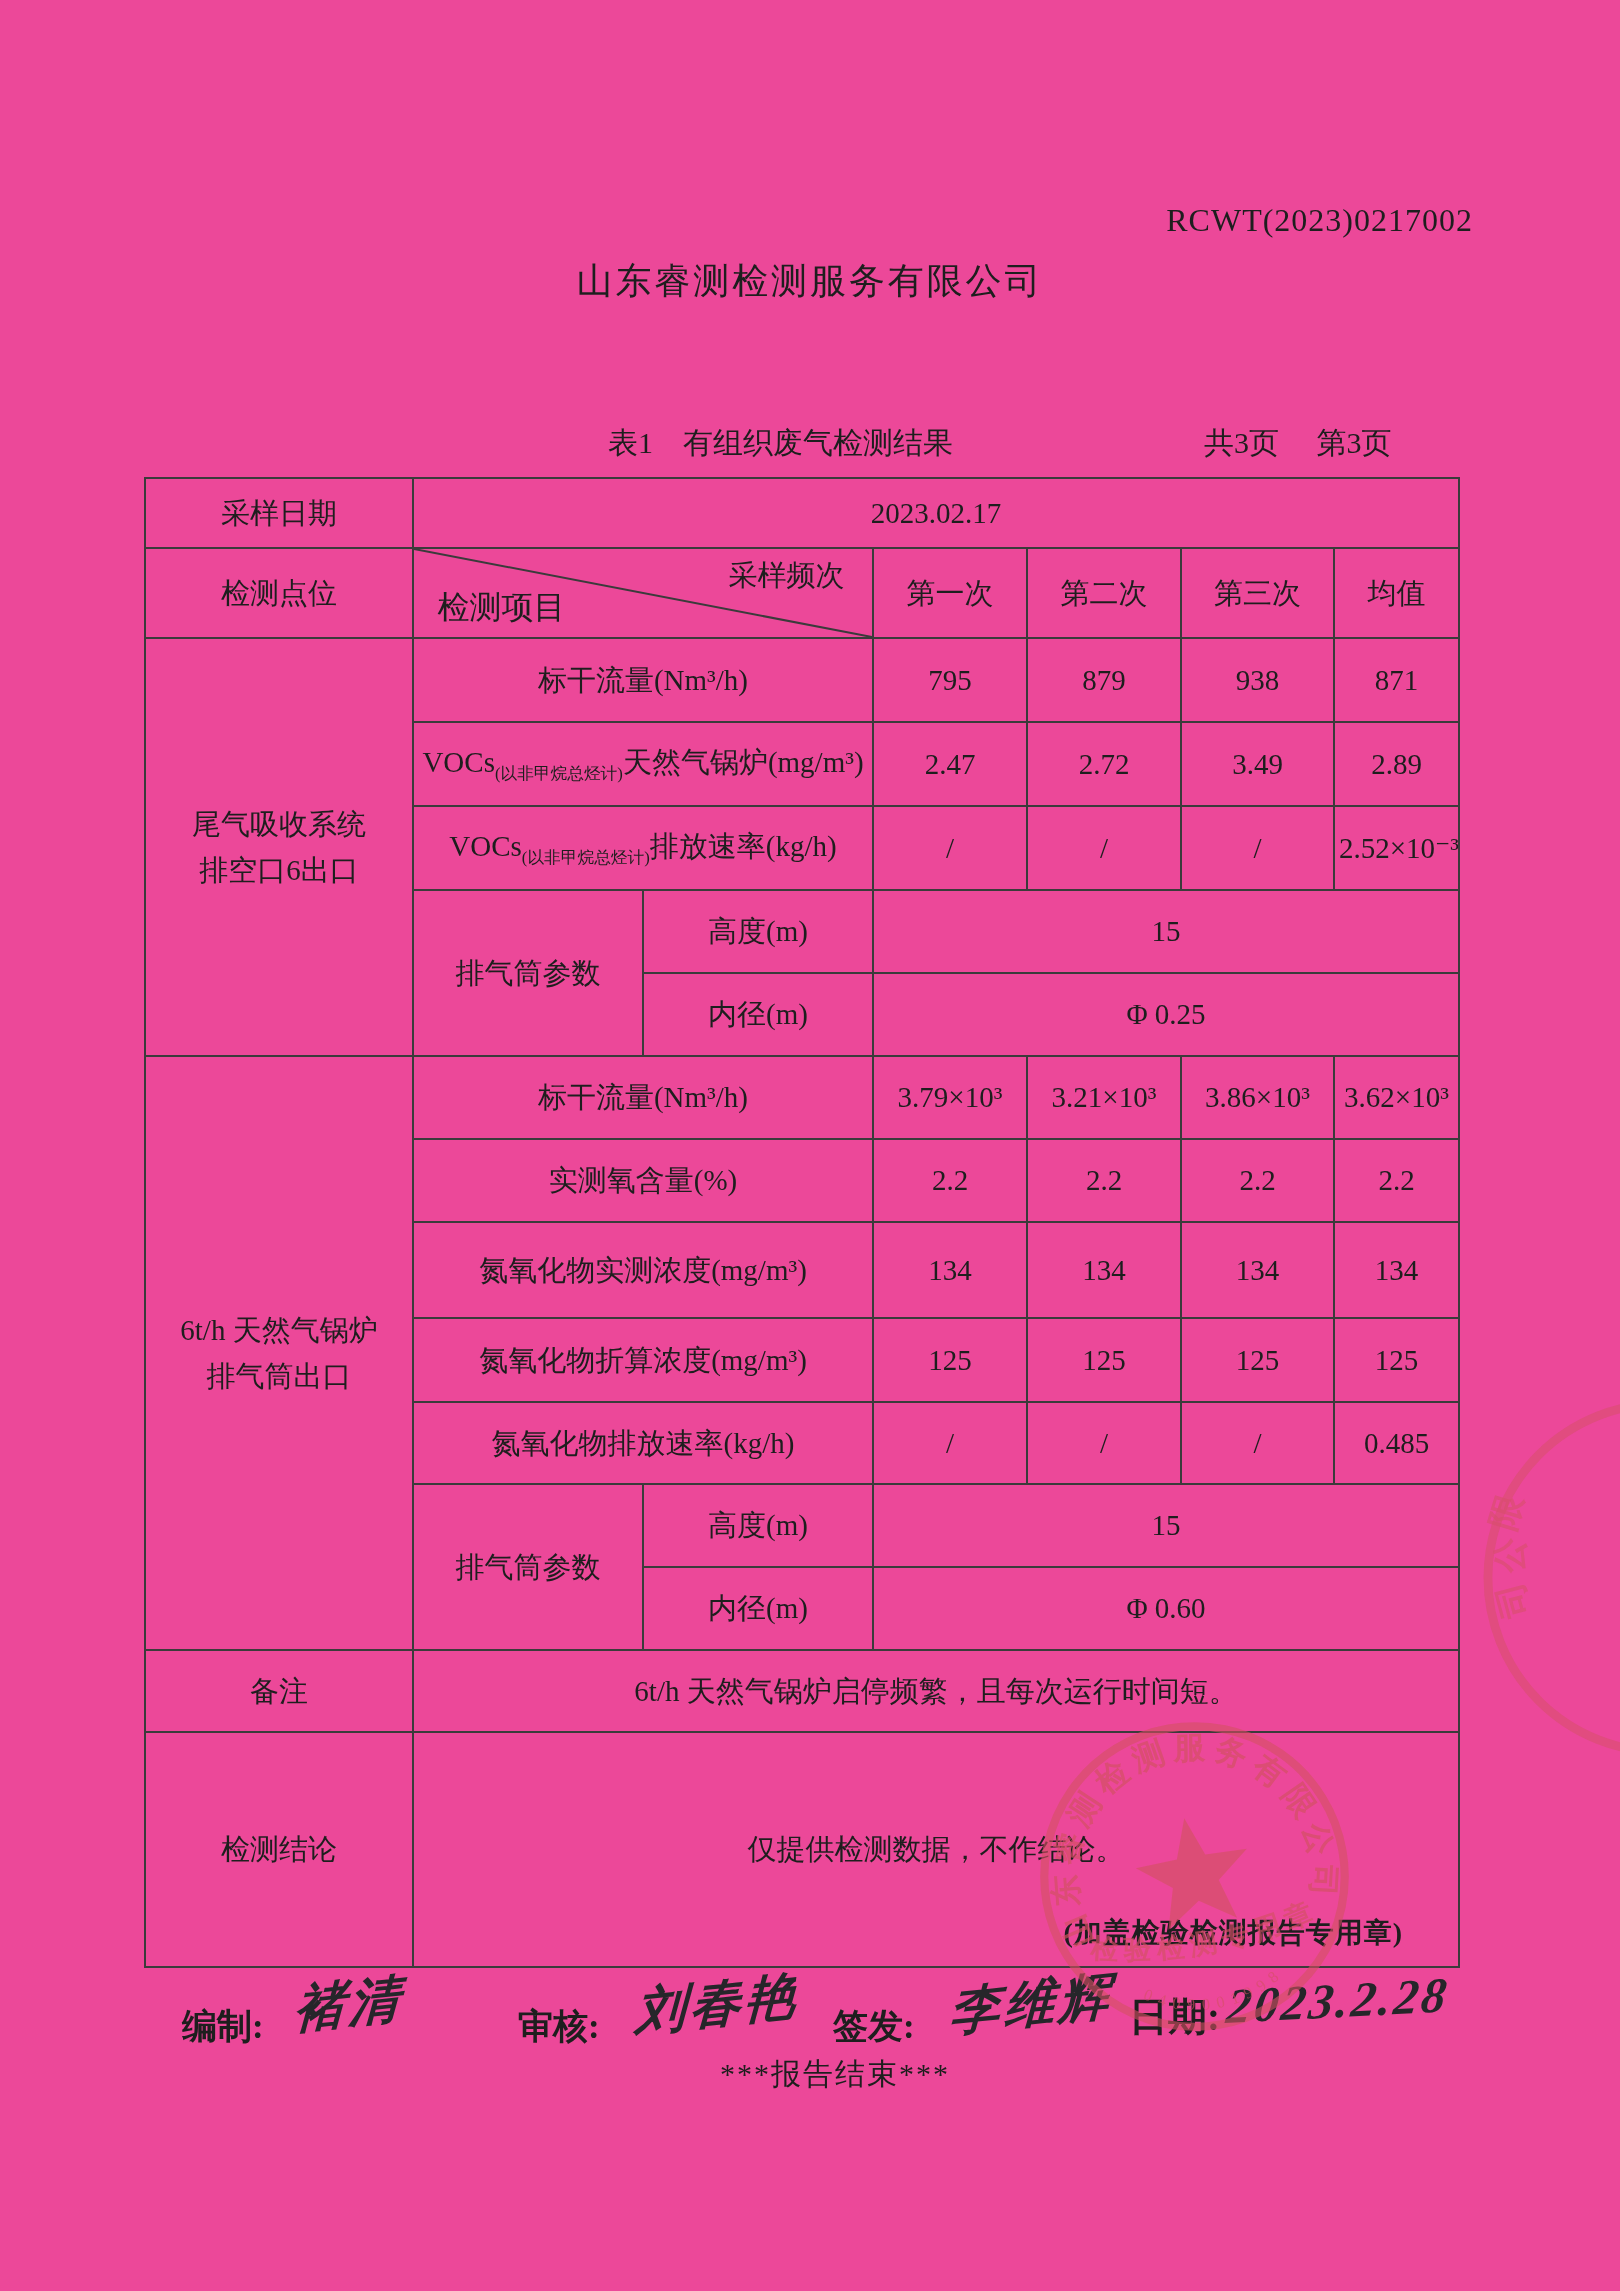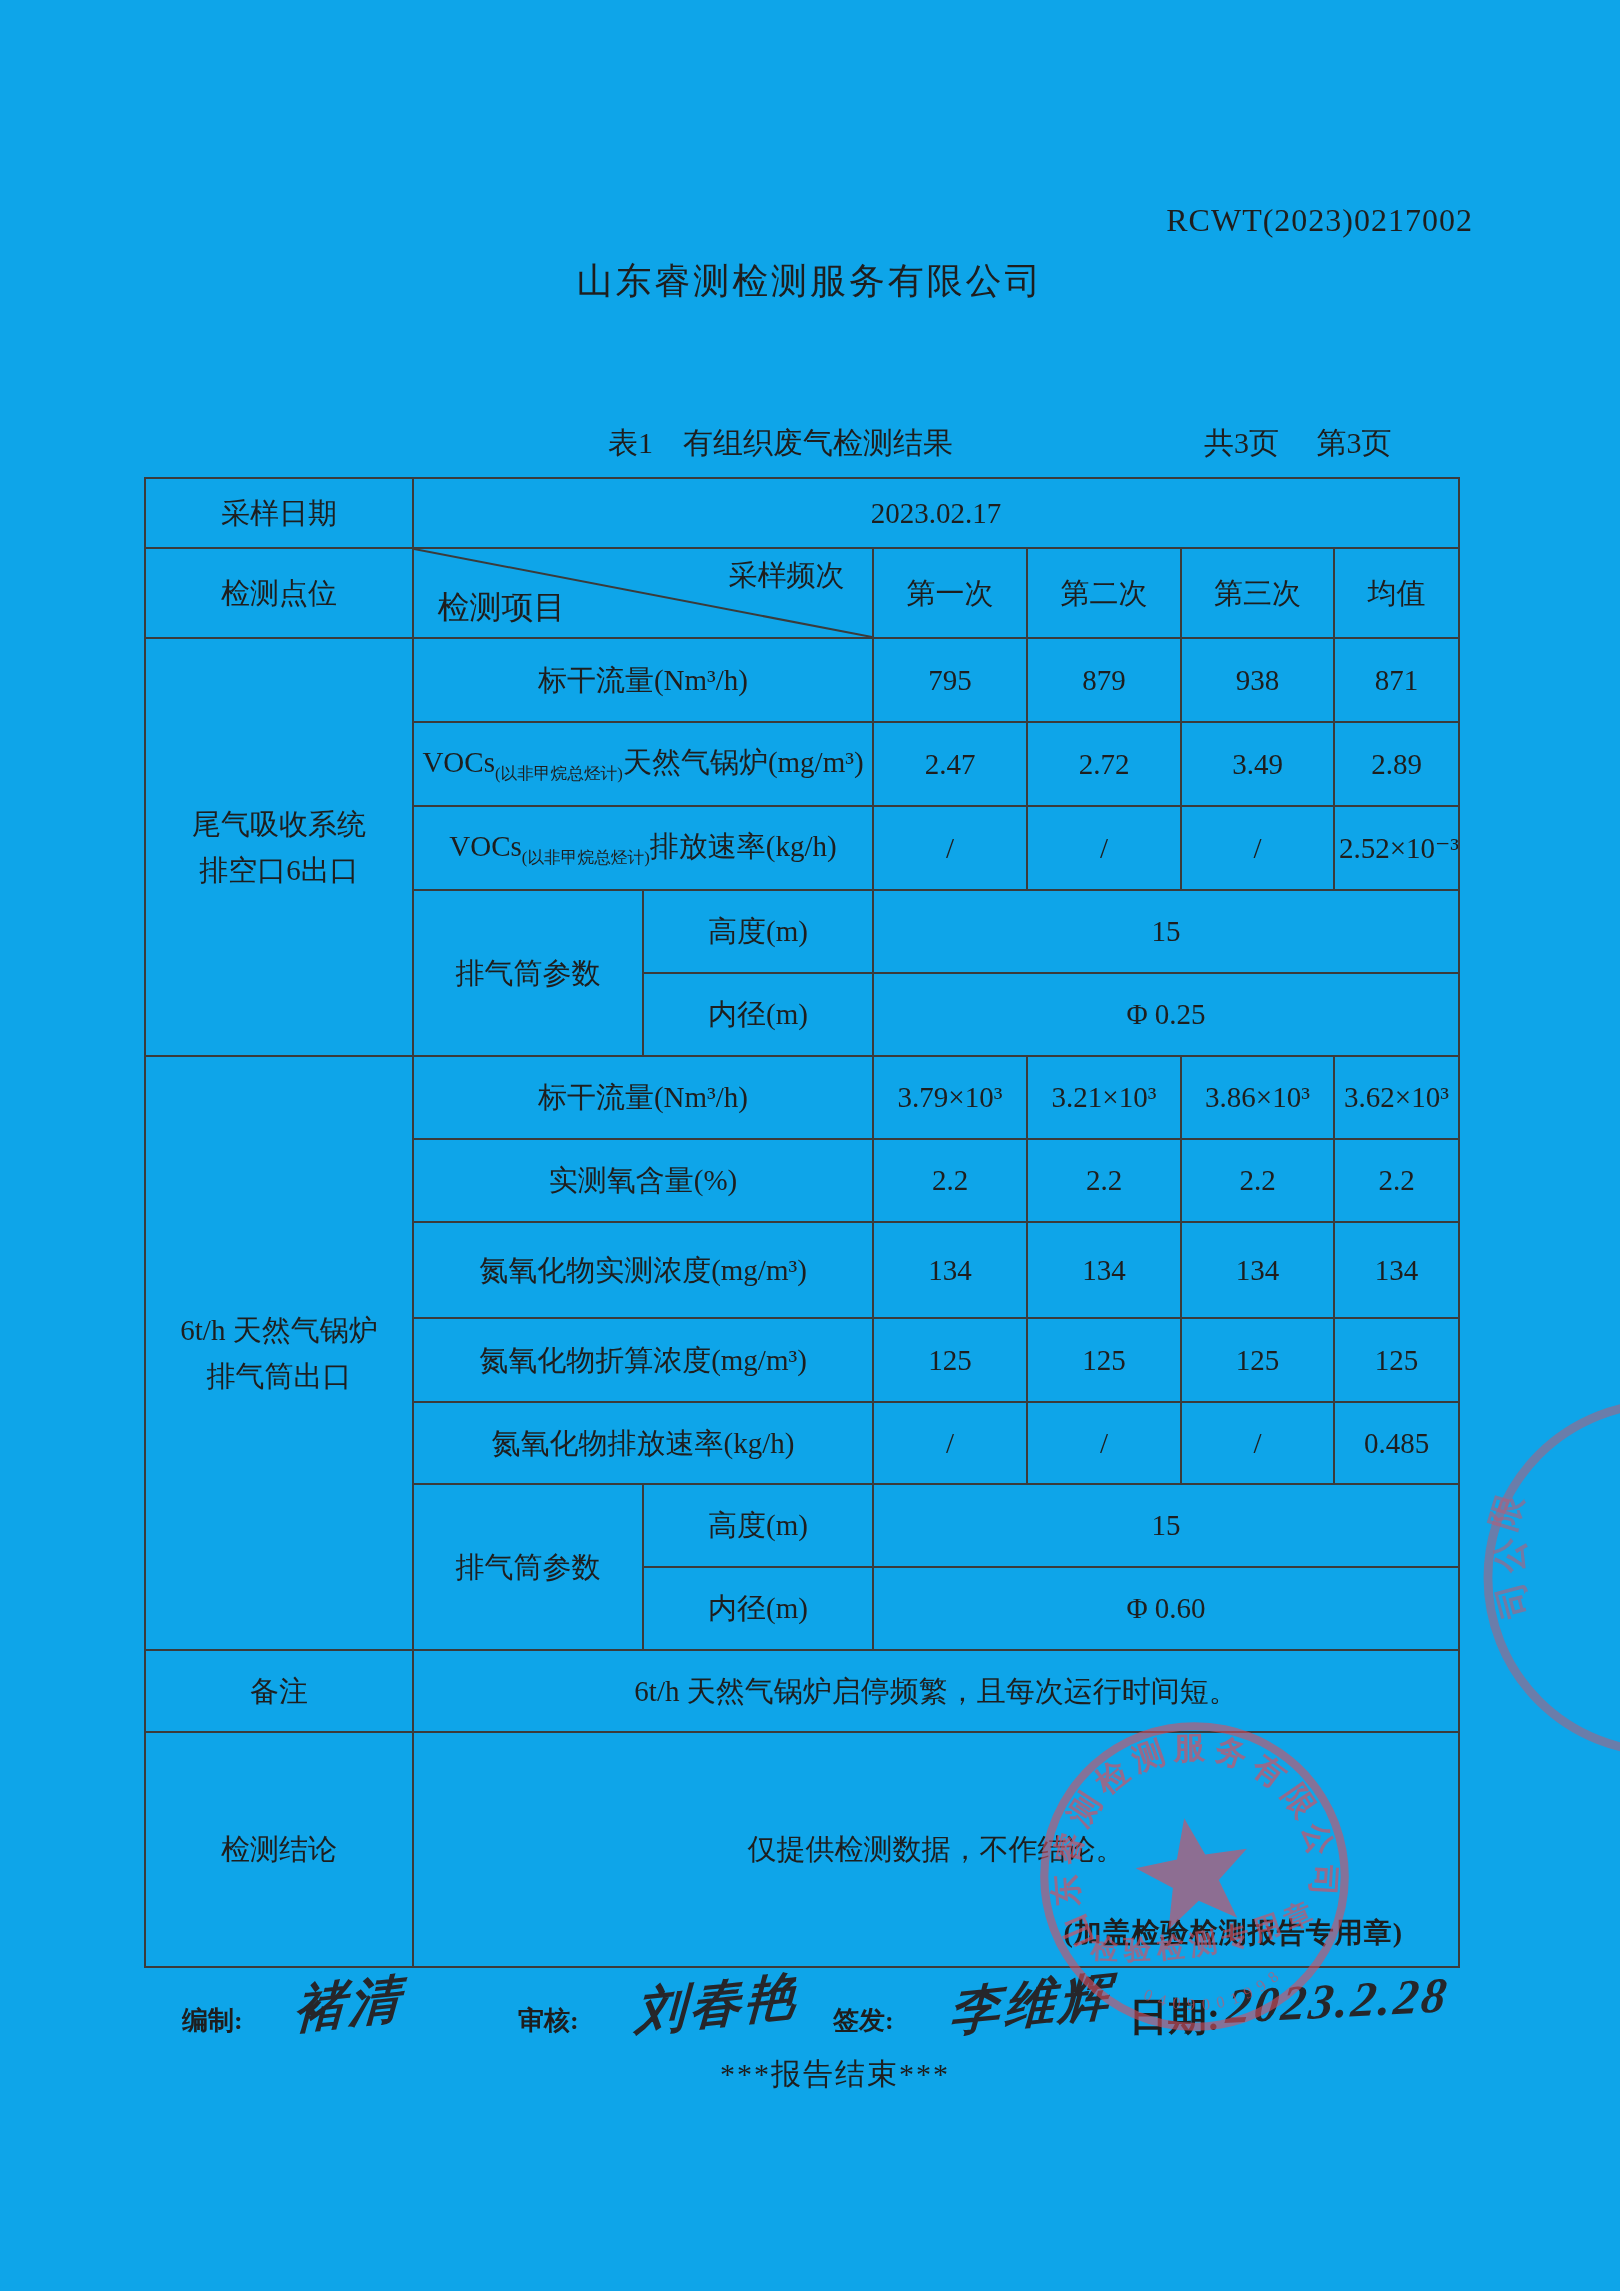--- a/index.html
+++ b/index.html
@@ -1,19 +1,19 @@
 <!DOCTYPE html>
 <html><head>
 <meta charset="utf-8">
 <style>
   html,body{margin:0;padding:0;}
   .page{
     position:relative;
     width:1620px;height:2292px;
-    background:#0ea5e9;
+    background:#ec4899;
     overflow:hidden;
     font-family:"Liberation Serif","DejaVu Serif",serif;
     color:#1e1e1e;
   }
   
   .report-no{position:absolute;top:202px;right:147px;font-size:32px;letter-spacing:1px;}
   .company{position:absolute;top:257px;left:0;width:100%;text-align:center;font-size:36px;letter-spacing:2.9px;}
   .doc-title{position:absolute;top:326px;left:0;width:100%;text-align:center;font-size:56px;font-weight:700;letter-spacing:13.7px;}
   .caption{position:absolute;top:423px;left:608px;font-size:30px;}
   .pagination{position:absolute;top:423px;left:1204px;font-size:30px;}
@@ -34,21 +34,21 @@
   sub.voc-sub{font-size:16.7px;}
   .pt-lines div{line-height:1.6;}
   .diag-cell{position:relative;padding:0;}
   .diag-cell svg.diag{position:absolute;left:0;top:0;width:100%;height:100%;}
   .diag-top{position:absolute;top:7.8px;right:27.4px;font-size:29px;}
   .diag-bottom{position:absolute;bottom:9.8px;left:23.5px;font-size:32px;}
   .conclusion-cell{text-align:left;vertical-align:top;padding:15.7px 23.5px;position:relative;}
   .stamp-note{position:absolute;right:55px;bottom:15.7px;font-size:28px;letter-spacing:1px;font-weight:bold;}
 
   
-  .flabel{position:absolute;font-size:26px;font-weight:600;}
+  .flabel{position:absolute;font-size:35px;font-weight:600;}
   .hw{font-style:italic;font-weight:700;display:inline-block;color:#26262a;}
   .sig{position:absolute;font-size:51px;transform:rotate(-6deg) skewX(-8deg);letter-spacing:3.9px;}
   .date-val{position:absolute;font-size:49px;transform:rotate(-3deg) skewX(-10deg);letter-spacing:2.9px;}
   .end-text{position:absolute;top:2054px;left:720px;font-size:30px;letter-spacing:2px;}
 
   
   .stamp-main{position:absolute;left:1031px;top:1713px;width:327px;height:327px;
     transform:rotate(-10deg);opacity:.8;pointer-events:none;z-index:5;}
   .stamp-partial{position:absolute;left:1441px;top:1372px;width:179px;height:392px;
     pointer-events:none;z-index:5;opacity:.85;}

